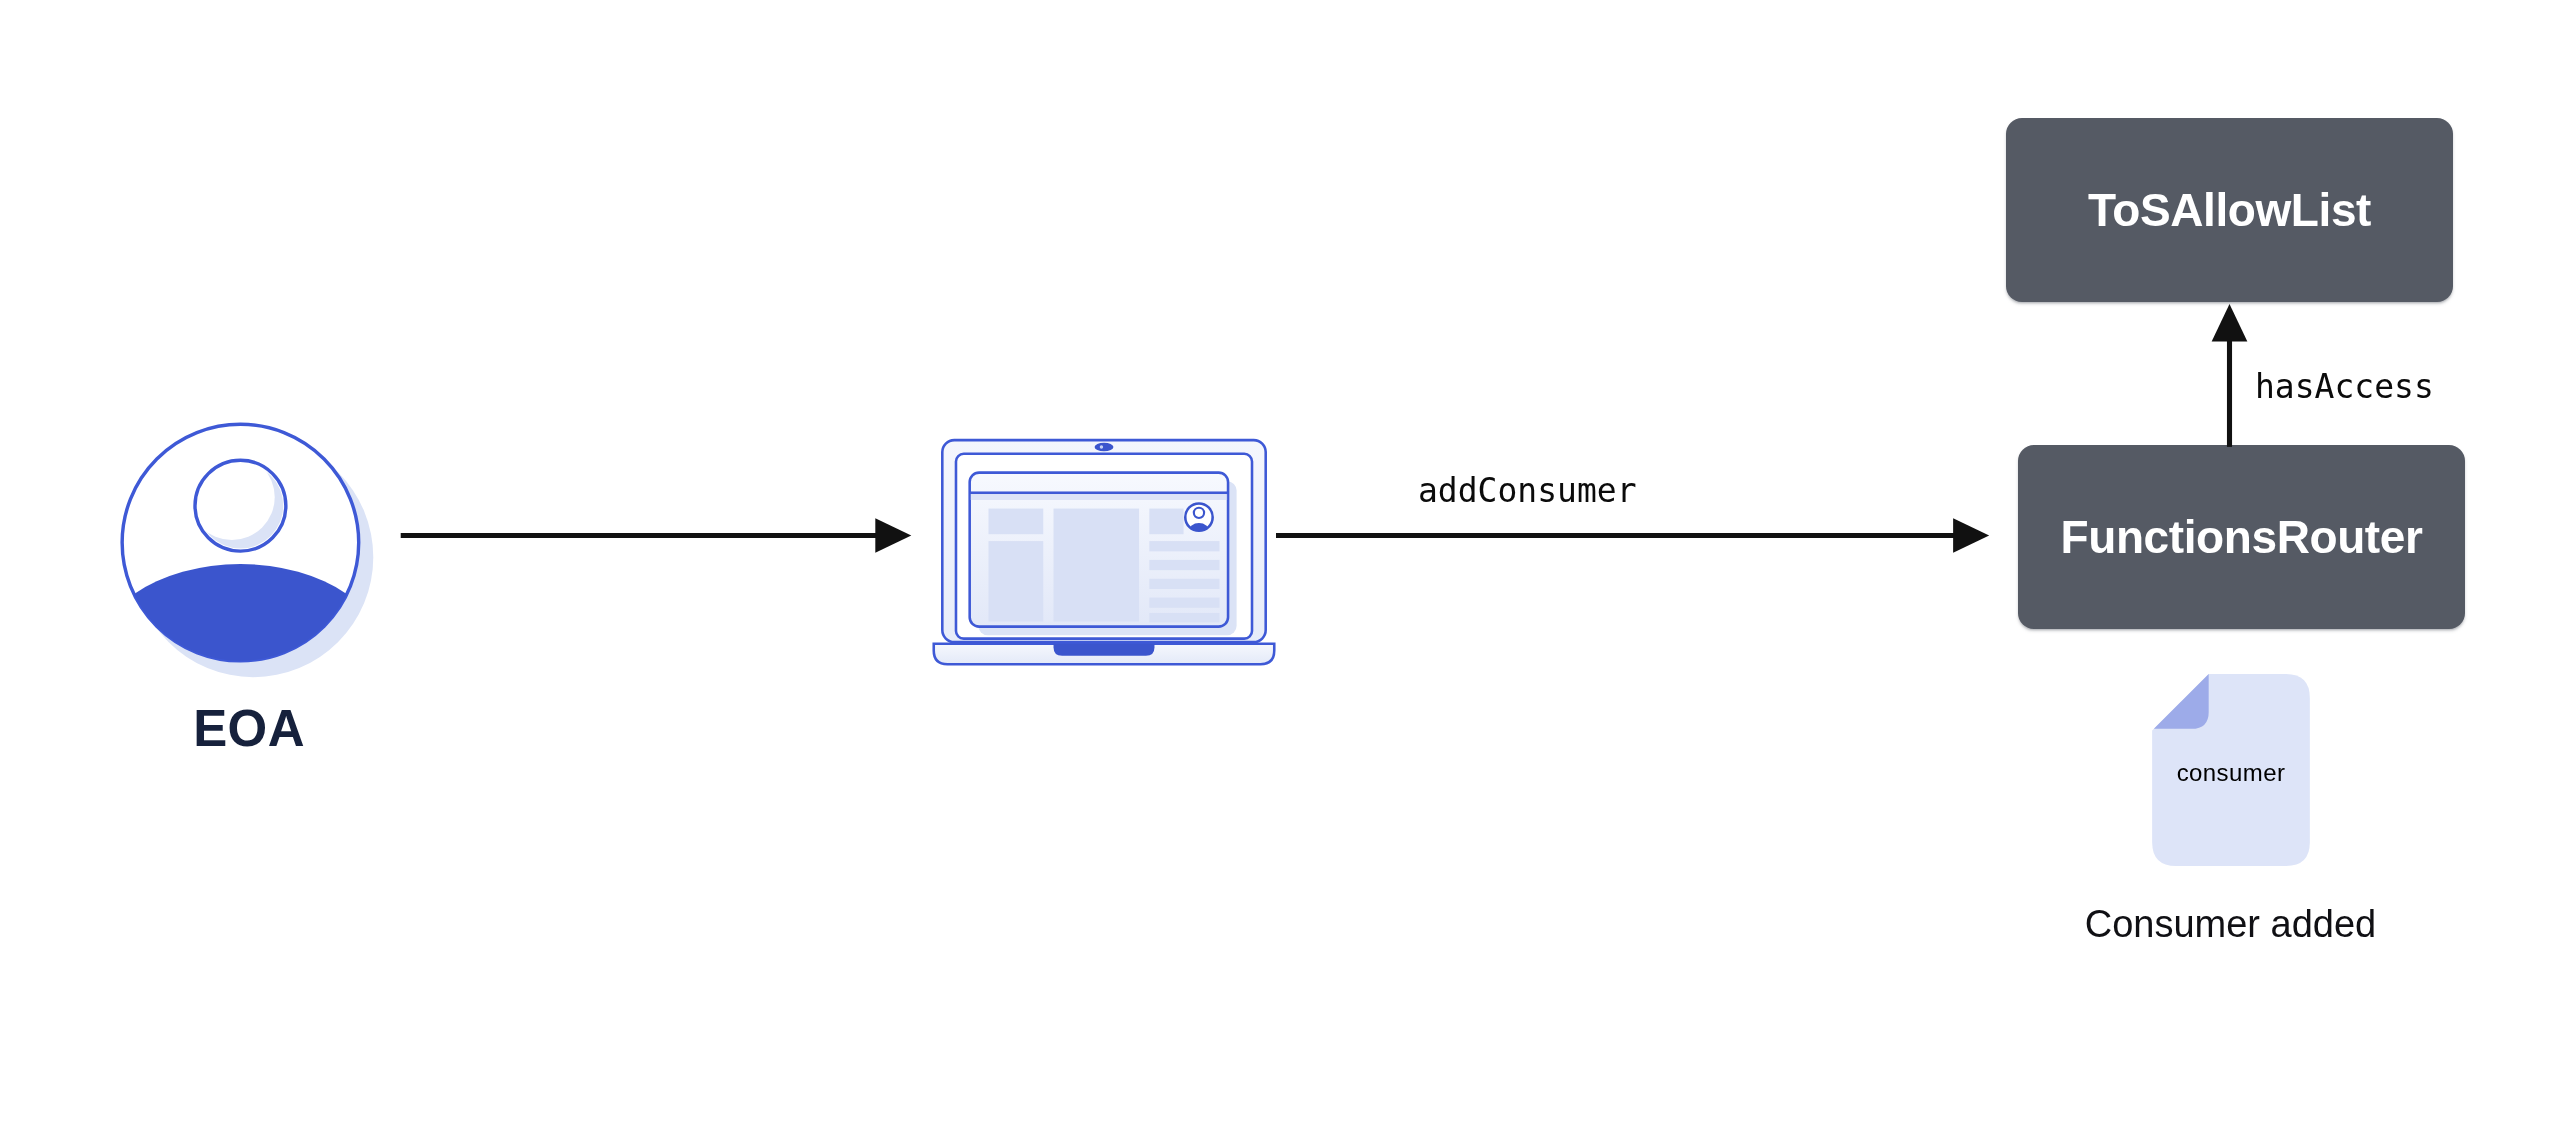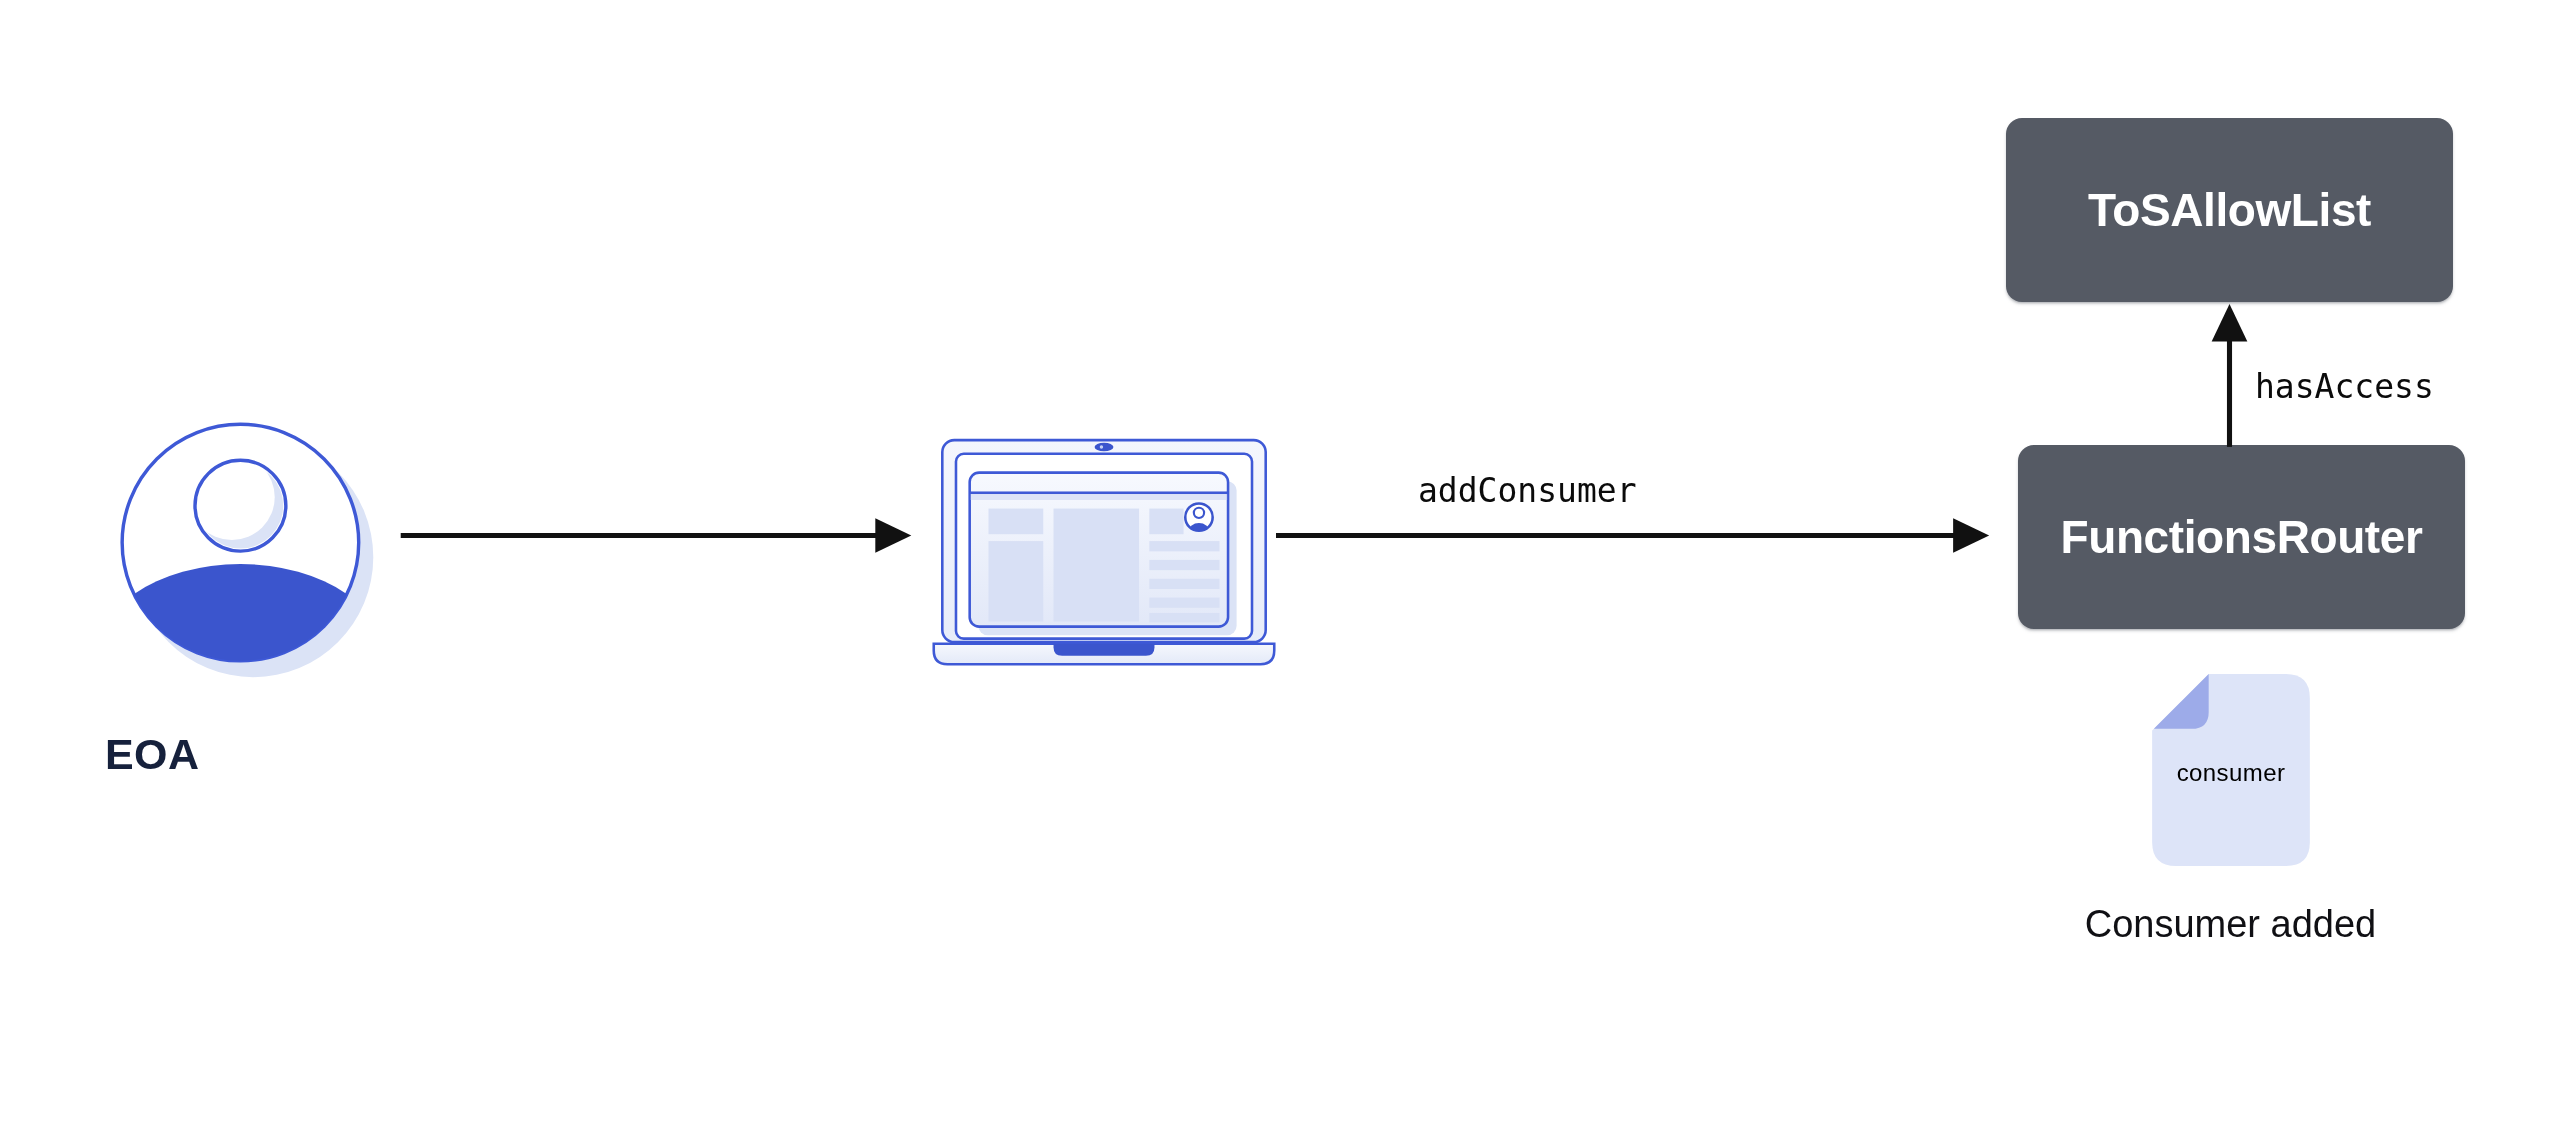--- a/index.html
+++ b/index.html
@@ -6,25 +6,24 @@
   .canvas{
     position:relative;
     width:2576px;height:1140px;
     background:#ffffff;
     font-family:"Liberation Sans", sans-serif;
     overflow:hidden;
   }
   .abs{position:absolute;}
   .node-label{
     font-weight:700;
-    font-size:43px;
+    font-size:51px;
     color:#16213c;
-    text-align:left;
+    text-align:center;
     letter-spacing:0.4px;
-    margin-top:31px;
   }
   .contract-box{
     position:absolute;
     width:447px;height:184px;
     background:#555a64;
     border-radius:16px;
     display:flex;align-items:center;justify-content:center;
     box-shadow:0 2.6px 3.4px -1.7px rgba(70,75,85,0.55);
   }
   .contract-label{

